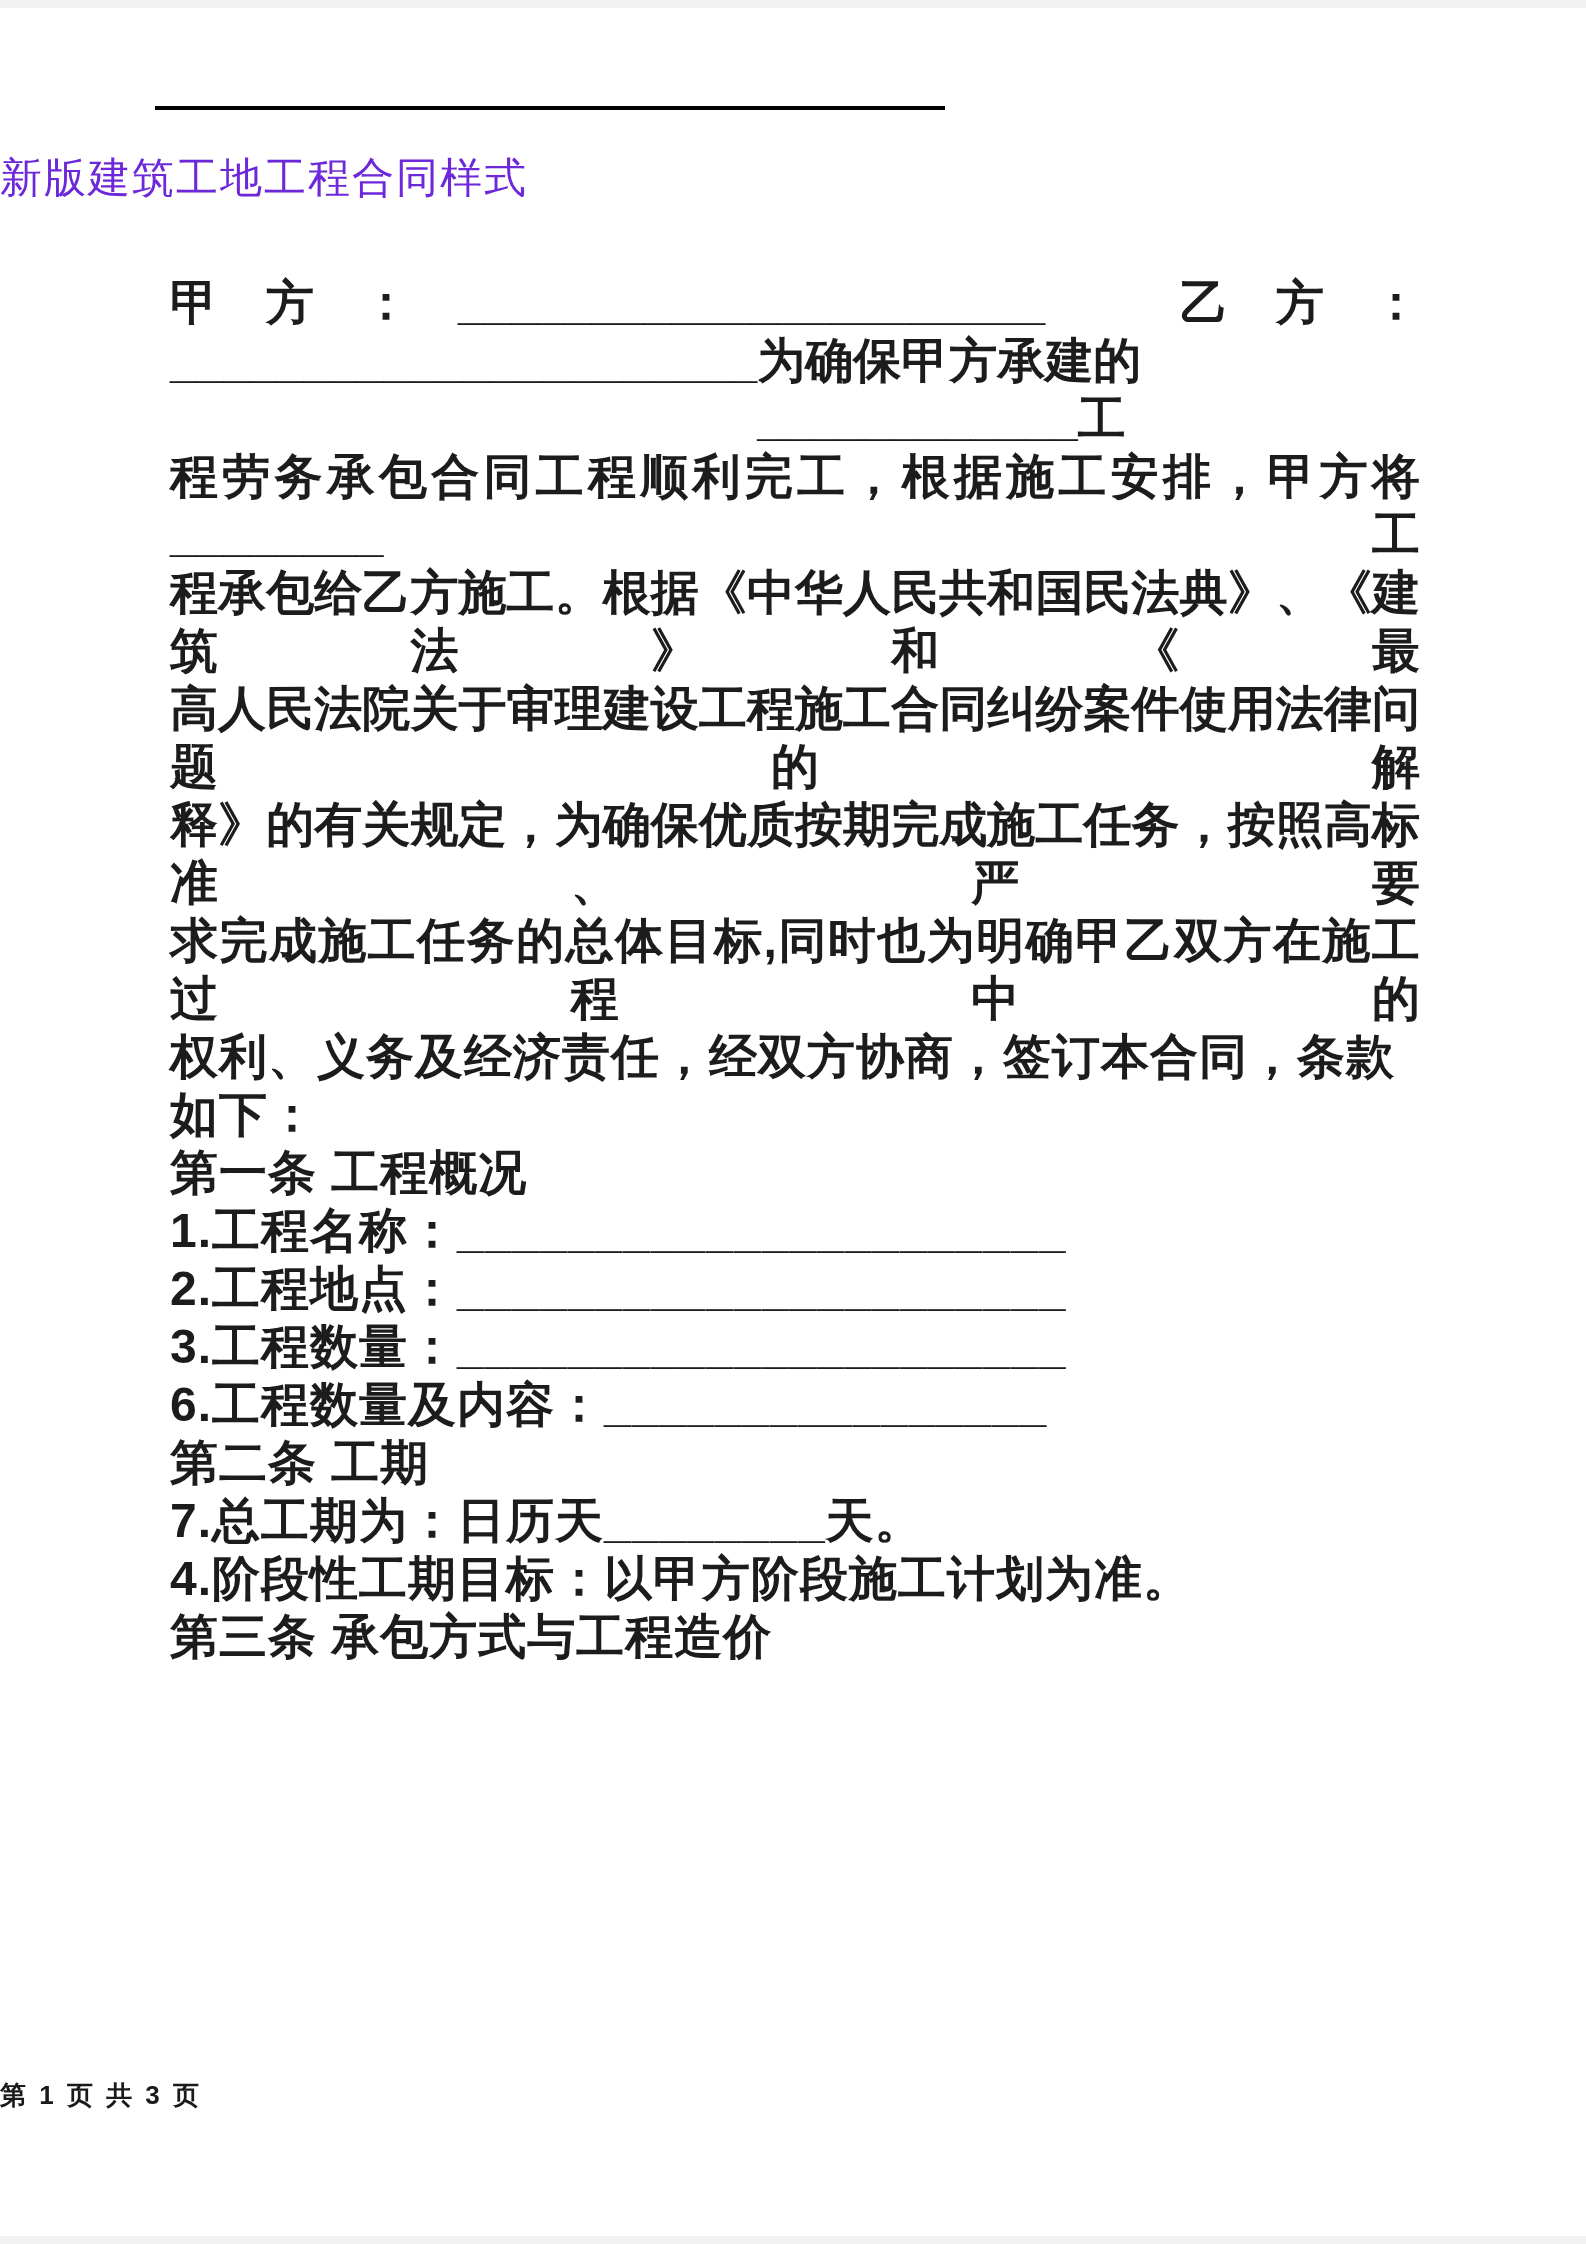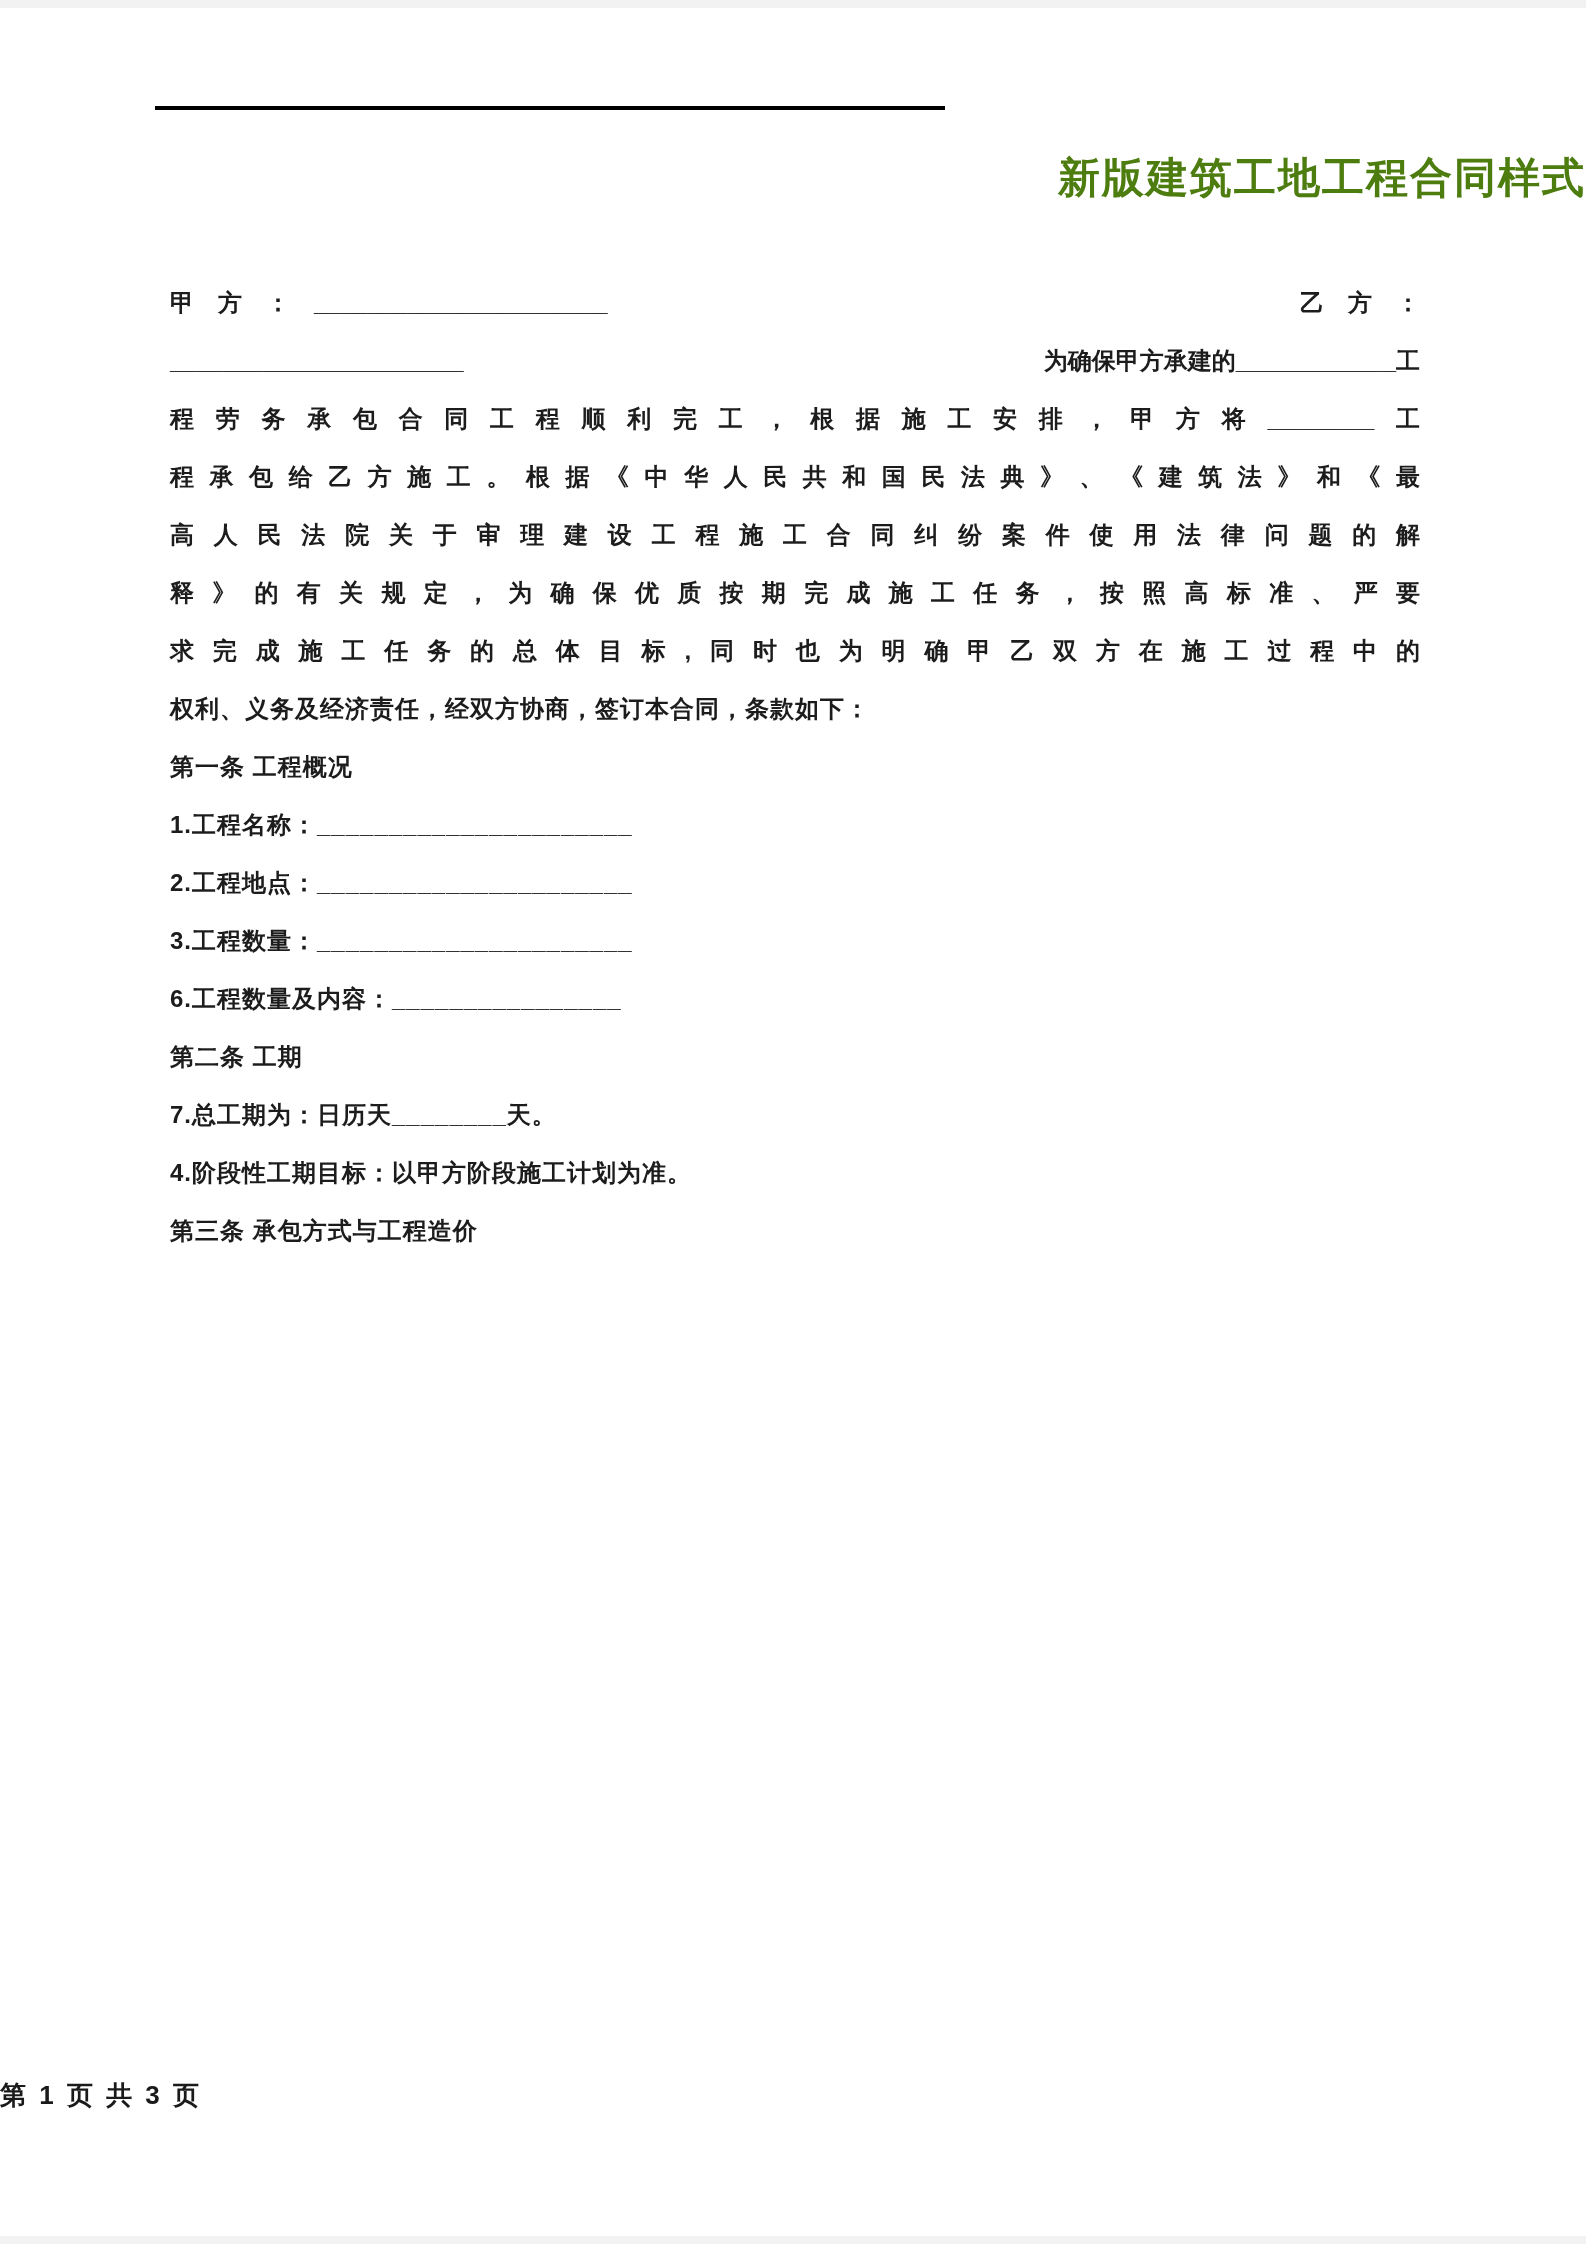--- a/index.html
+++ b/index.html
@@ -31,32 +31,32 @@
     top: 106px;
     width: 790px;
     height: 4px;
     background: #000000;
   }
   .doc-title {
     position: absolute;
     top: 150px;
     left: 0;
     width: 100%;
-    text-align: right;
+    text-align: left;
     font-size: 42px;
-    font-weight: 700;
+    font-weight: 400;
     letter-spacing: 2px;
-    color: #4d7c0f;
+    color: #6d28d9;
   }
   .content {
     position: absolute;
     left: 170px;
     top: 274px;
     width: 1250px;
-    font-size: 24px;
+    font-size: 48px;
     font-weight: 700;
     color: #1c1c1c;
   }
   .line {
     line-height: 58px;
     min-height: 58px;
     letter-spacing: 1px;
   }
   .line.justify {
     text-align: justify;

